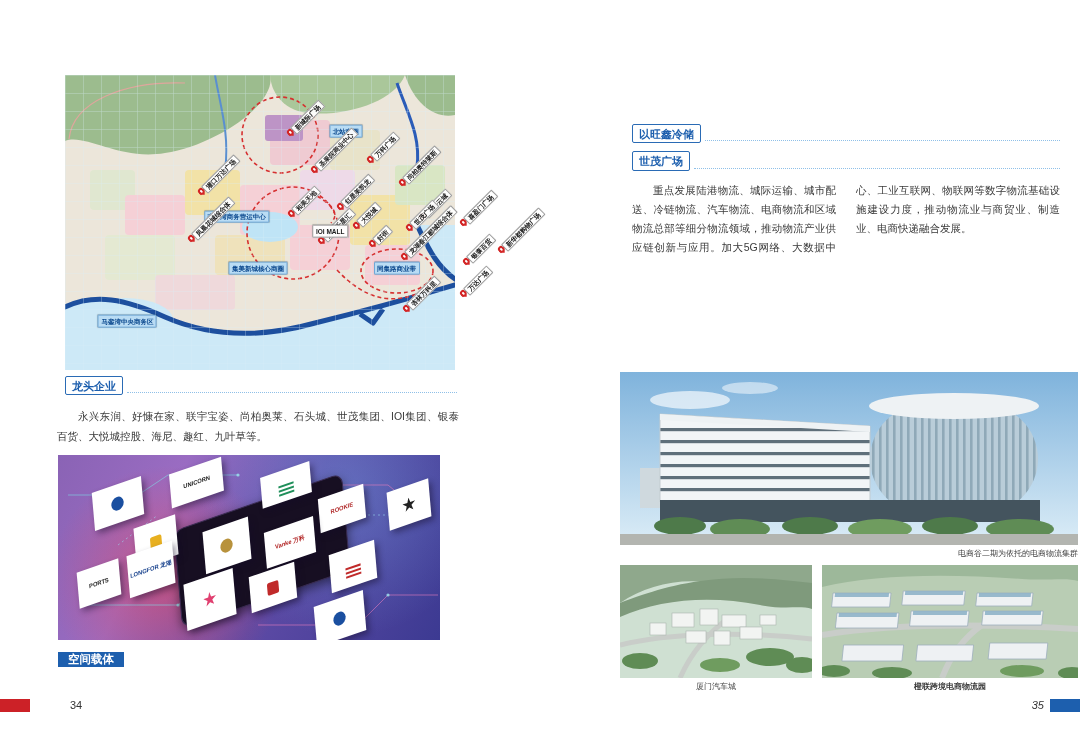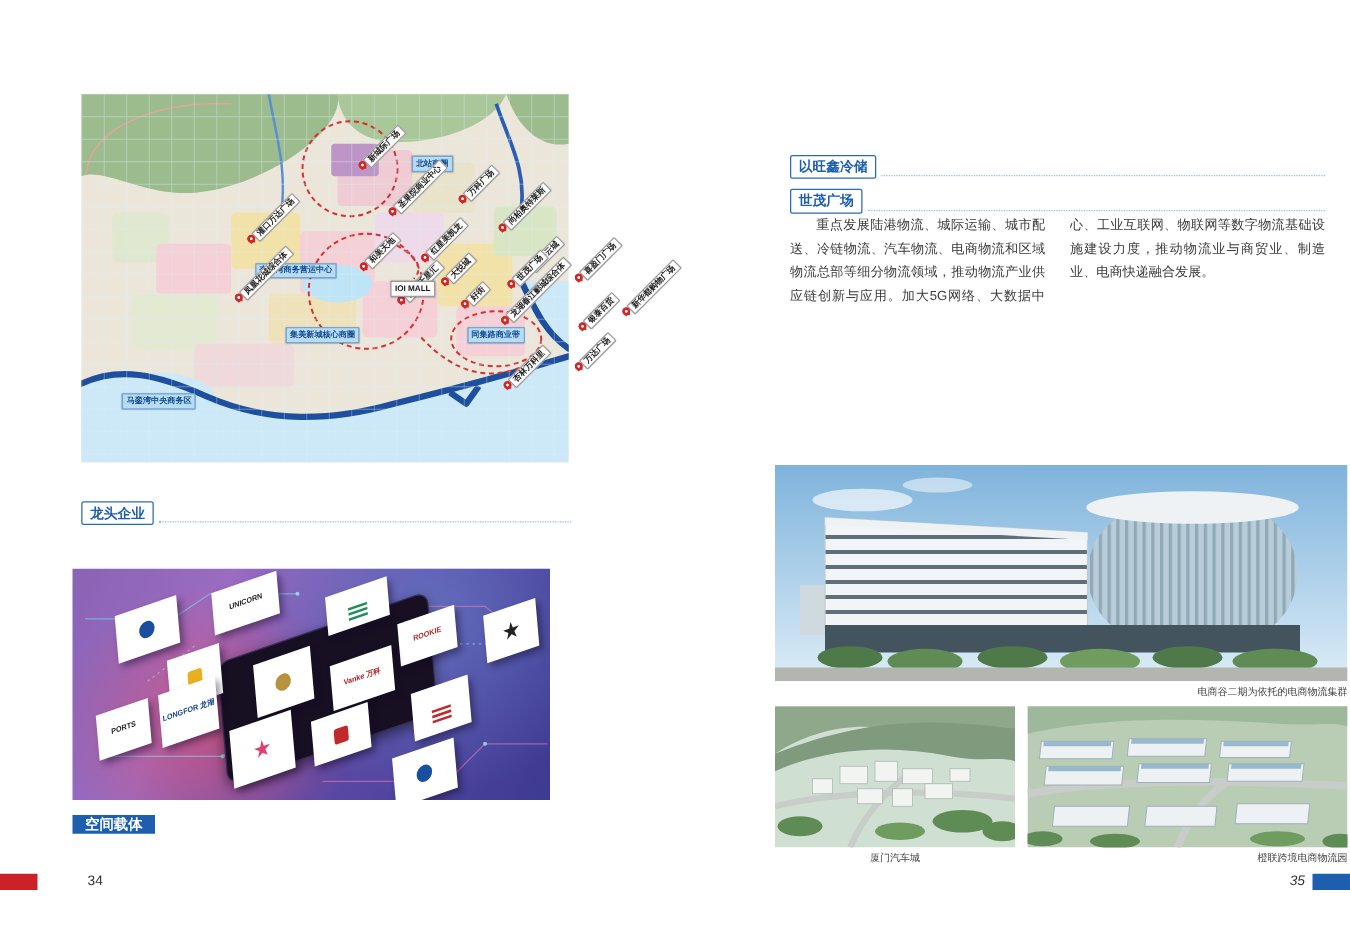--- a/index.html
+++ b/index.html
@@ -24,21 +24,21 @@
 
   
   .sec-row{display:flex;align-items:flex-end;}
   .sec-head{display:inline-block;border:1px solid #2a6bb5;color:#1d5fae;font-weight:bold;
             font-size:11px;padding:1.5px 6px;background:#fff;border-radius:2px;line-height:1.3;}
   .sec-rule{flex:1;border-bottom:1.5px dotted #8fc0e8;margin-left:4px;margin-bottom:2px;}
   .sec-text{text-align:justify;font-size:10.5px;line-height:19px;color:#3a3a3a;text-indent:2em;}
   .two-col{column-count:2;column-gap:20px;}
 
   
-  .leading{position:absolute;left:65px;top:401px;width:392px;}
+  .leading{position:absolute;left:65px;top:376px;width:392px;}
   .leading-text{position:absolute;left:57px;top:406px;width:402px;font-size:10.5px;line-height:20px;
                 text-align:justify;color:#3a3a3a;text-indent:2em;}
 
   .collage{position:absolute;left:58px;top:455px;width:382px;height:185px;overflow:hidden;
            background:
              radial-gradient(circle at 28% 68%, rgba(235,70,90,.55), rgba(235,70,90,0) 38%),
              radial-gradient(circle at 75% 20%, rgba(120,180,240,.35), rgba(120,180,240,0) 45%),
              linear-gradient(115deg,#8a63b5 0%,#9a6cc2 28%,#5d4aa5 58%,#3c3a92 100%);}
   .collage svg{position:absolute;left:0;top:0;z-index:1;}
   .phone{position:absolute;left:30%;top:26%;width:46%;height:50%;background:#170f22;border-radius:10px;
@@ -62,30 +62,30 @@
   
   .badge{position:absolute;left:90px;top:72px;z-index:2;}
   .badge::before{content:"";position:absolute;left:-4px;top:7px;right:5px;bottom:-4px;
                  border:1.5px solid #e59a9a;border-radius:3px 12px 12px 3px;}
   .badge-inner{position:relative;background:#fff;border:2.5px solid #1d5fae;
                border-radius:3px 14px 14px 3px;padding:5px 19px;font-size:17px;font-weight:bold;
                color:#1d5fae;letter-spacing:1px;}
   .rp-sections{position:absolute;left:92px;top:124px;width:428px;}
   .rp-sec1-text{height:118px;margin-top:6px;}
   .rp-sec2-head{margin-top:8px;}
-  .rp-sec2-text{height:80px;margin-top:0;}
+  .rp-sec2-text{height:80px;margin-top:10px;}
 
   .photo{display:block;}
   .photo-main{position:absolute;left:80px;top:372px;width:458px;height:173px;}
   .caption{font-size:8px;color:#3c3c3c;}
   .cap-main{position:absolute;left:80px;top:548px;width:458px;text-align:right;}
   .photo-left{position:absolute;left:80px;top:565px;width:192px;height:113px;}
   .photo-right{position:absolute;left:282px;top:565px;width:256px;height:113px;}
   .cap-left{position:absolute;left:80px;top:681px;width:192px;text-align:center;}
-  .cap-right{position:absolute;left:282px;top:681px;width:256px;text-align:right;}
+  .cap-right{position:absolute;left:282px;top:681px;width:256px;text-align:center;font-weight:bold;}
 
   
   .foot-bar{position:absolute;top:699px;width:30px;height:13px;}
   .bar-red{left:0;background:#cc2127;}
   .bar-blue{right:0;background:#1d5fae;}
   .foot-num{position:absolute;top:699px;font-size:11px;color:#333;}
   .num-left{left:36px;margin-left:34px;}
   .num-right{right:36px;font-style:italic;}
 </style>
 </head>
@@ -163,20 +163,21 @@
           <span class="txt">马銮湾中央商务区</span>
         </div></div>
   </div>
 
   <div class="leading">
     <div class="sec-row">
       <span class="sec-head">龙头企业</span>
       <span class="sec-rule"></span>
     </div>
   </div>
+  <div class="leading-text">永兴东润、好慷在家、联宇宝姿、尚柏奥莱、石头城、世茂集团、IOI集团、银泰百货、大悦城控股、海尼、趣红、九叶草等。</div>
 
   <div class="collage">
     <svg width="382" height="185" viewBox="0 0 382 185">
       <g fill="none" stroke-width="1" opacity="0.55">
         <path d="M10,40 H80 L110,20 H180" stroke="#7de3ea"></path>
         <path d="M30,150 H120 L160,120 H260 L290,95" stroke="#7de3ea"></path>
         <path d="M200,170 H300 L330,140 H380" stroke="#f080c0"></path>
         <path d="M250,30 H330 L360,55" stroke="#f080c0"></path>
         <path d="M60,90 L100,60" stroke="#9de0f5" stroke-dasharray="2 3"></path>
         <path d="M300,60 H370" stroke="#9de0f5" stroke-dasharray="2 3"></path>

